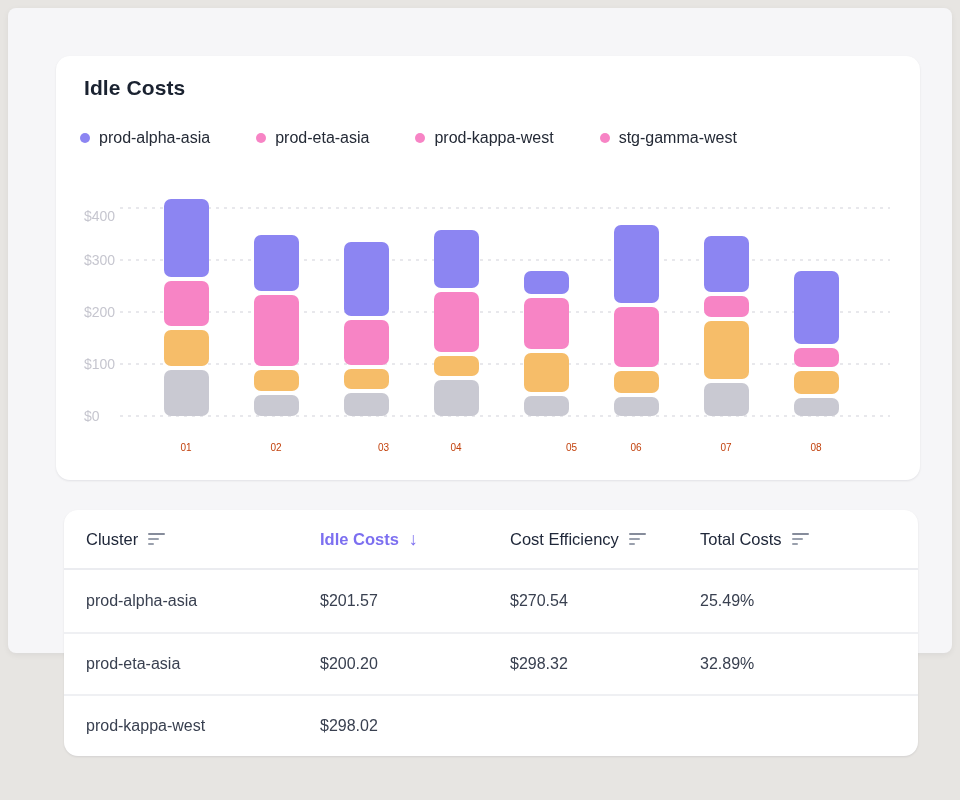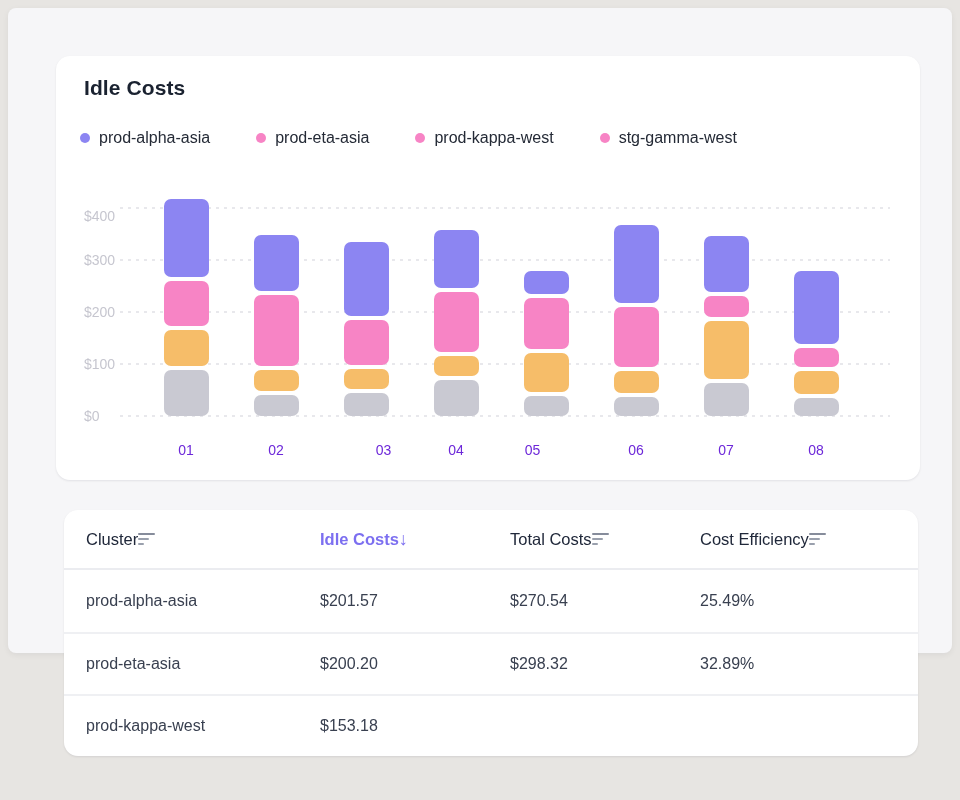--- a/index.html
+++ b/index.html
@@ -40,31 +40,31 @@
     position:absolute;left:64px;width:770px;height:2px;
     background:repeating-linear-gradient(90deg,#e8e8ec 0 3px,transparent 3px 8px);
   }
   .ytick{
     position:absolute;left:28px;width:60px;
     font-size:14px;color:#c6c6cf;line-height:16px;
   }
   .bar-seg{position:absolute;width:45px;border-radius:7px;}
   .xlabel{
     position:absolute;width:45px;top:386px;text-align:center;
-    font-size:14px;color:#6d28d9;
+    font-size:10px;color:#c2410c;
   }
 
   .t-header,.t-row{
     display:grid;grid-template-columns:234px 190px 190px auto;
     padding-left:22px;align-items:center;box-sizing:border-box;
   }
   .t-header{height:60px;border-bottom:2px solid #ebecf0;}
   .t-row{height:62px;}
   .t-row + .t-row{border-top:2px solid #eff0f3;}
-  .th{display:flex;align-items:center;font-size:16.5px;font-weight:500;color:#20283a;cursor:pointer;}
+  .th{display:flex;align-items:center;gap:10px;font-size:16.5px;font-weight:500;color:#20283a;cursor:pointer;}
   .th.active{color:#7c6ff0;font-weight:600;}
   .sort-lines{display:inline-flex;flex-direction:column;gap:3px;width:17px;}
   .sort-lines i{display:block;height:2px;border-radius:1px;background:#868c9b;}
   .sort-lines i:nth-child(1){width:17px;}
   .sort-lines i:nth-child(2){width:11px;background:#9aa0ad;}
   .sort-lines i:nth-child(3){width:6px;background:#9aa0ad;}
   .sort-arrow{font-size:18px;color:#7c6ff0;line-height:1;}
   .td{font-size:16px;color:#394050;}
 </style>
 </head>
@@ -120,21 +120,21 @@
         <div class="xlabel" style="left: 305px;">03</div>
         <div class="bar-seg" style="left: 377.5px; top: 324.12px; height: 35.88px; background: rgb(201, 201, 210);"></div>
         <div class="bar-seg" style="left: 377.5px; top: 300.36px; height: 19.76px; background: rgb(246, 189, 105);"></div>
         <div class="bar-seg" style="left: 377.5px; top: 235.52px; height: 60.84px; background: rgb(247, 132, 197);"></div>
         <div class="bar-seg" style="left: 377.5px; top: 174.32px; height: 57.2px; background: rgb(140, 133, 242);"></div>
         <div class="xlabel" style="left: 377.5px;">04</div>
         <div class="bar-seg" style="left: 467.5px; top: 340.24px; height: 19.76px; background: rgb(201, 201, 210);"></div>
         <div class="bar-seg" style="left: 467.5px; top: 297.24px; height: 39px; background: rgb(246, 189, 105);"></div>
         <div class="bar-seg" style="left: 467.5px; top: 242.28px; height: 50.96px; background: rgb(247, 132, 197);"></div>
         <div class="bar-seg" style="left: 467.5px; top: 214.88px; height: 23.4px; background: rgb(140, 133, 242);"></div>
-        <div class="xlabel" style="left: 454px;">05</div>
+        <div class="xlabel" style="left: 493px;">05</div>
         <div class="bar-seg" style="left: 557.5px; top: 341.28px; height: 18.72px; background: rgb(201, 201, 210);"></div>
         <div class="bar-seg" style="left: 557.5px; top: 314.92px; height: 22.36px; background: rgb(246, 189, 105);"></div>
         <div class="bar-seg" style="left: 557.5px; top: 251.12px; height: 59.8px; background: rgb(247, 132, 197);"></div>
         <div class="bar-seg" style="left: 557.5px; top: 168.6px; height: 78.52px; background: rgb(140, 133, 242);"></div>
         <div class="xlabel" style="left: 557.5px;">06</div>
         <div class="bar-seg" style="left: 647.5px; top: 327.24px; height: 32.76px; background: rgb(201, 201, 210);"></div>
         <div class="bar-seg" style="left: 647.5px; top: 265px; height: 58.24px; background: rgb(246, 189, 105);"></div>
         <div class="bar-seg" style="left: 647.5px; top: 239.68px; height: 21.32px; background: rgb(247, 132, 197);"></div>
         <div class="bar-seg" style="left: 647.5px; top: 180.04px; height: 55.64px; background: rgb(140, 133, 242);"></div>
         <div class="xlabel" style="left: 647.5px;">07</div>
@@ -154,29 +154,29 @@
             <i></i>
             <i></i>
             <i></i>
           </span>
         </div>
         <div class="th active">
           <span>Idle Costs</span>
           <span class="sort-arrow">↓</span>
         </div>
         <div class="th">
+          <span>Cost Efficiency</span>
+          <span class="sort-lines">
+            <i></i>
+            <i></i>
+            <i></i>
+          </span>
+        </div>
+        <div class="th">
           <span>Total Costs</span>
-          <span class="sort-lines">
-            <i></i>
-            <i></i>
-            <i></i>
-          </span>
-        </div>
-        <div class="th">
-          <span>Cost Efficiency</span>
           <span class="sort-lines">
             <i></i>
             <i></i>
             <i></i>
           </span>
         </div>
       </div>
     <div id="tbody">
         <div class="t-row">
           <div class="td">prod-alpha-asia</div>
@@ -185,18 +185,18 @@
           <div class="td">25.49%</div>
         </div>
         <div class="t-row">
           <div class="td">prod-eta-asia</div>
           <div class="td">$200.20</div>
           <div class="td">$298.32</div>
           <div class="td">32.89%</div>
         </div>
         <div class="t-row">
           <div class="td">prod-kappa-west</div>
-          <div class="td">$153.18</div>
+          <div class="td">$298.02</div>
         </div>
       </div>
   </div>
 
 </div>
 
 </body></html>

